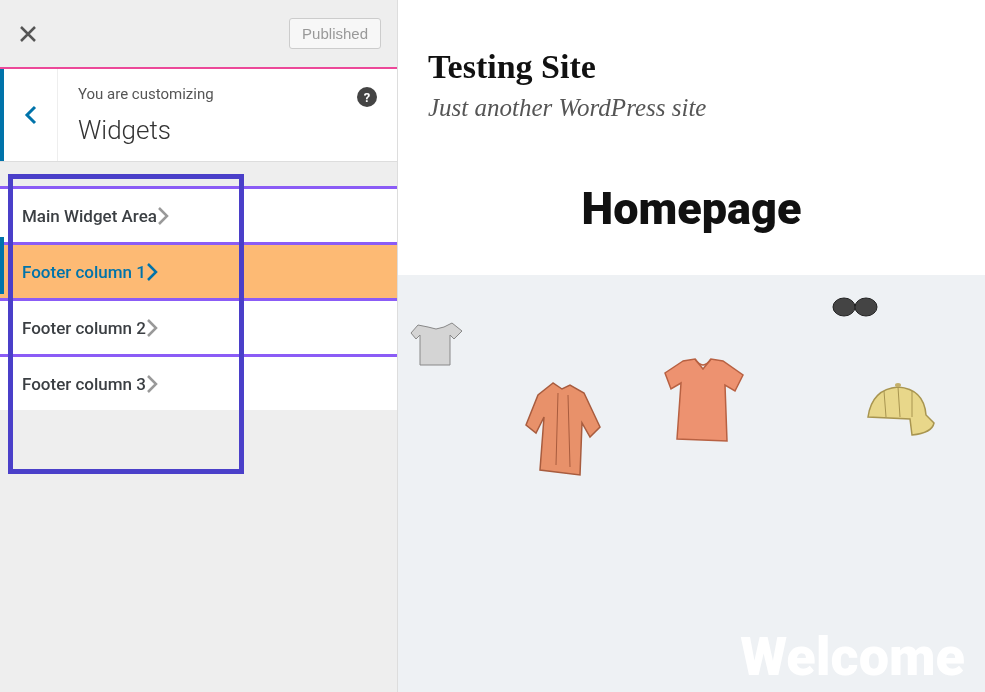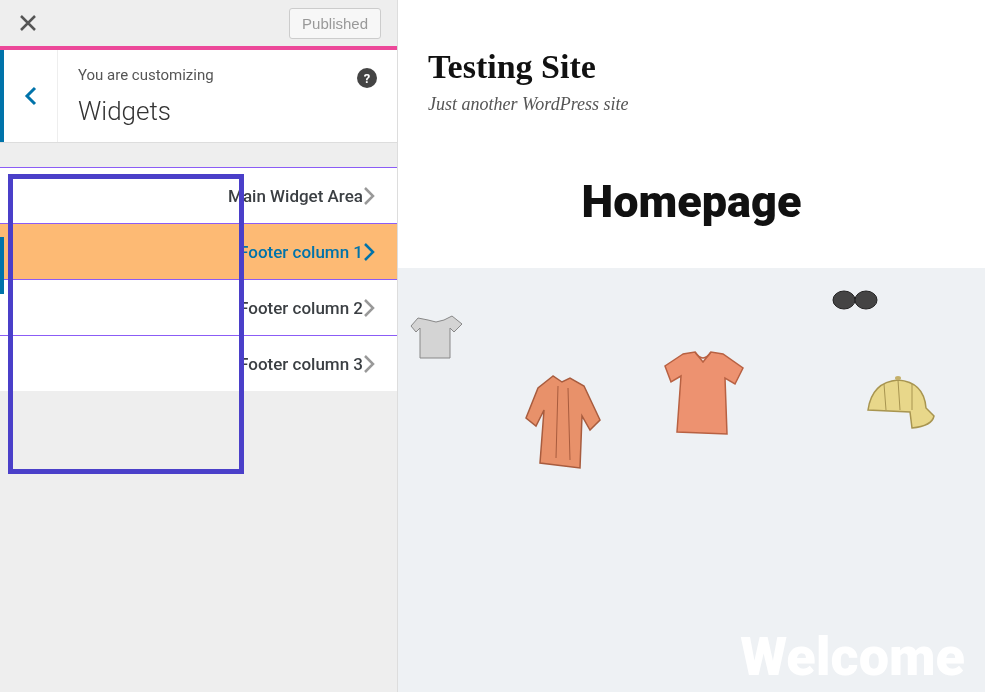--- a/index.html
+++ b/index.html
@@ -1,45 +1,45 @@
 <!DOCTYPE html>
 <html><head>
   <meta charset="utf-8">
   <style>
     * { margin: 0; padding: 0; box-sizing: border-box; }
     body { font-family: -apple-system, BlinkMacSystemFont, "Segoe UI", Roboto, sans-serif; background: #fff; width: 985px; height: 692px; overflow: hidden; display: flex; }
     
     .sidebar { width: 398px; height: 100%; background: #eeeeee; border-right: 1px solid #ddd; display: flex; flex-direction: column; }
     
-    .top-bar { height: 50px; display: flex; align-items: center; justify-content: space-between; padding: 0 16px; border-bottom: 4px solid #ec4899; background: #eeeeee; }
+    .top-bar { height: 69px; display: flex; align-items: center; justify-content: space-between; padding: 0 16px; border-bottom: 2px solid #ec4899; background: #eeeeee; }
     .close-btn { width: 24px; height: 24px; cursor: pointer; display: flex; align-items: center; justify-content: center; color: #555; }
     .published-btn { padding: 6px 12px; border: 1px solid #ccc; background: #f7f7f7; color: #999; border-radius: 3px; font-size: 15px; cursor: pointer; }
     
     .header-section { display: flex; background: #fff; border-bottom: 1px solid #ddd; }
     .back-btn { width: 58px; display: flex; align-items: center; justify-content: center; cursor: pointer; border-right: 1px solid #eee; border-left: 4px solid #0073aa; }
     .header-content { flex: 1; padding: 16px 20px; position: relative; }
     .header-subtitle { font-size: 15px; color: #555; margin-bottom: 12px; }
     .header-title { font-size: 26px; font-weight: 300; color: #333; }
     .help-icon { position: absolute; top: 18px; right: 20px; width: 20px; height: 20px; border-radius: 50%; background: #444; color: #fff; display: flex; align-items: center; justify-content: center; font-size: 13px; font-weight: bold; cursor: pointer; }
     
     .widget-list { background: #eeeeee; padding-top: 24px; }
-    .widget-item { height: 57px; background: #fff; border-top: 1px solid #8b5cf6; border-bottom: 1px solid #eee; display: flex; align-items: center; justify-content: flex-end; padding: 0 22px; cursor: pointer; margin-bottom: -1px; }
+    .widget-item { height: 57px; background: #fff; border-top: 3px solid #8b5cf6; border-bottom: 1px solid #eee; display: flex; align-items: center; justify-content: flex-start; padding: 0 22px; cursor: pointer; margin-bottom: -1px; }
     .widget-item.active { background: #fdba74; }
     .widget-item.active .widget-label { color: #0073aa; }
     .widget-item.active .chevron { stroke: #0073aa; }
     .widget-label { font-size: 17px; color: #3b3f43; font-weight: 500; }
     .chevron { stroke: #999; }
     
     .highlight-box { position: absolute; left: 8px; top: 174px; width: 236px; height: 300px; border: 5px solid #4a3fc9; pointer-events: none; z-index: 10; }
     .active-indicator { position: absolute; left: 0; top: 237px; width: 4px; height: 57px; background: #0073aa; z-index: 5; }
     
     .preview { flex: 1; height: 100%; background: #fff; display: flex; flex-direction: column; }
     .preview-header { padding: 48px 30px 60px; }
     .site-title { font-size: 34px; font-weight: 900; color: #111; margin-bottom: 8px; font-family: Liberation Serif, serif; }
-    .site-tagline { font-family: Georgia, serif; font-style: italic; font-size: 18px; color: #555; }
+    .site-tagline { font-family: Georgia, serif; font-style: italic; font-size: 25px; color: #555; }
     .page-heading { font-size: 45px; font-weight: 900; color: #111; padding: 0 30px 40px; text-align: center; }
     
     .hero-area { flex: 1; background: #eef1f4; position: relative; overflow: hidden; }
     .welcome-text { position: absolute; right: 20px; bottom: 4px; font-size: 54px; font-weight: 900; color: #fff; }
     
     .drawing { position: absolute; }
     .drawing.tshirt-gray { left: 8px; top: 40px; }
     .drawing.sunglasses { right: 105px; top: 18px; }
     .drawing.jacket { left: 120px; top: 100px; }
     .drawing.tshirt-orange { left: 255px; top: 76px; }

